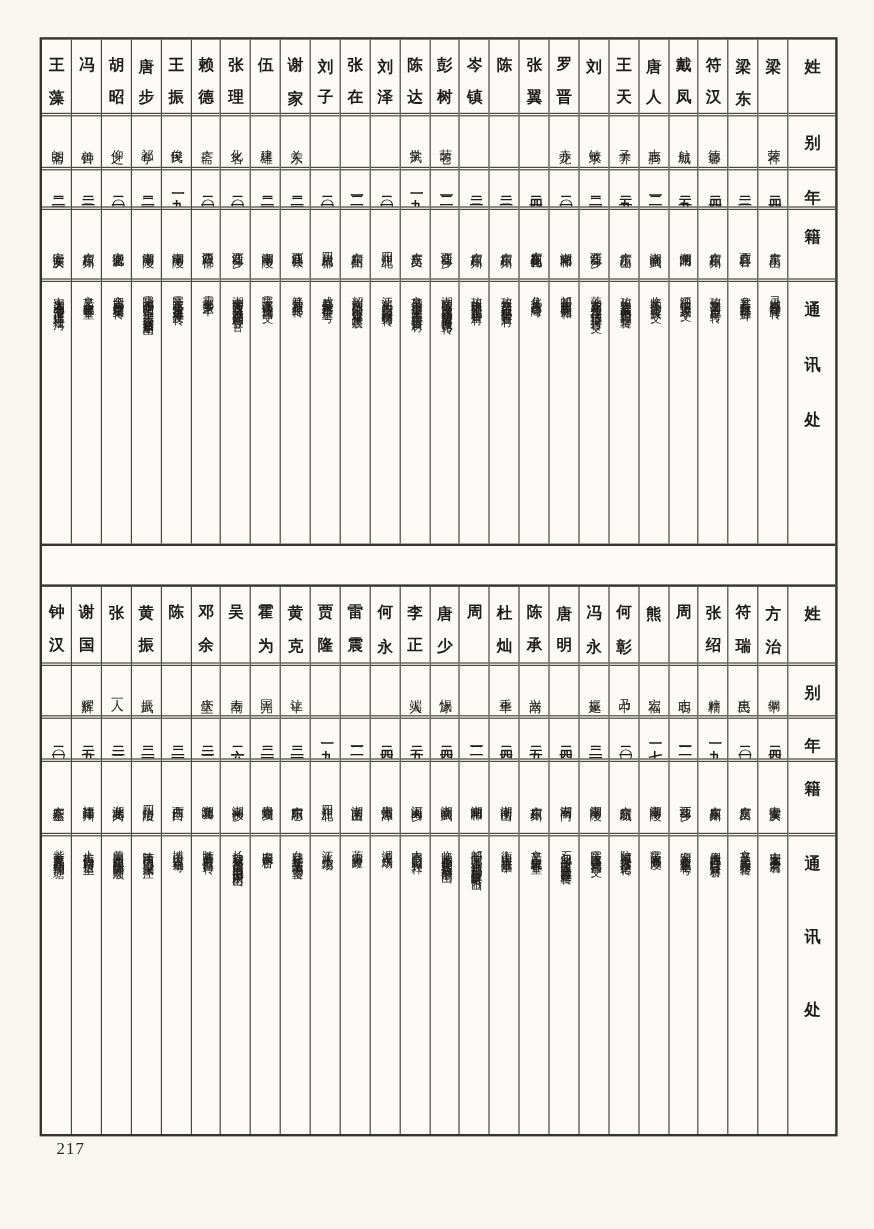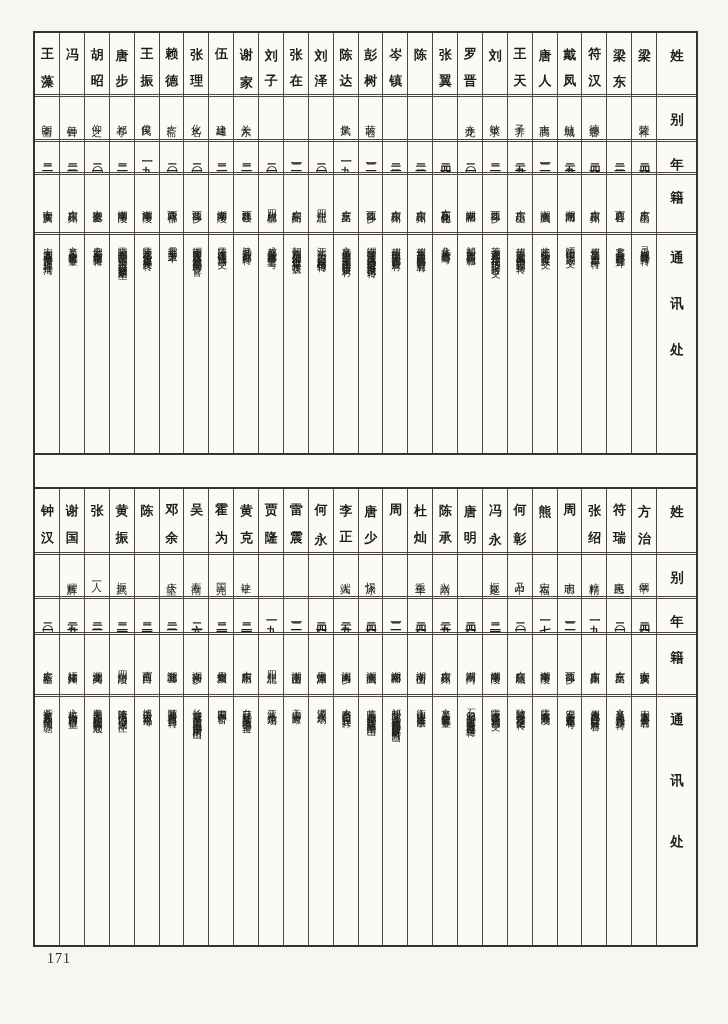--- a/index.html
+++ b/index.html
@@ -969,14 +969,14 @@
           </div>
           <div class="c c-native">
             <span class="vt nt">广东紫金</span>
           </div>
           <div class="c c-addr">
             <span class="vt ad">紫金第五区柏埔约深塘</span>
           </div>
         </div>
       </div>
   </div>
-  <div class="pagenum">171</div>
+  <div class="pagenum">217</div>
 </div>
 
 </body></html>

